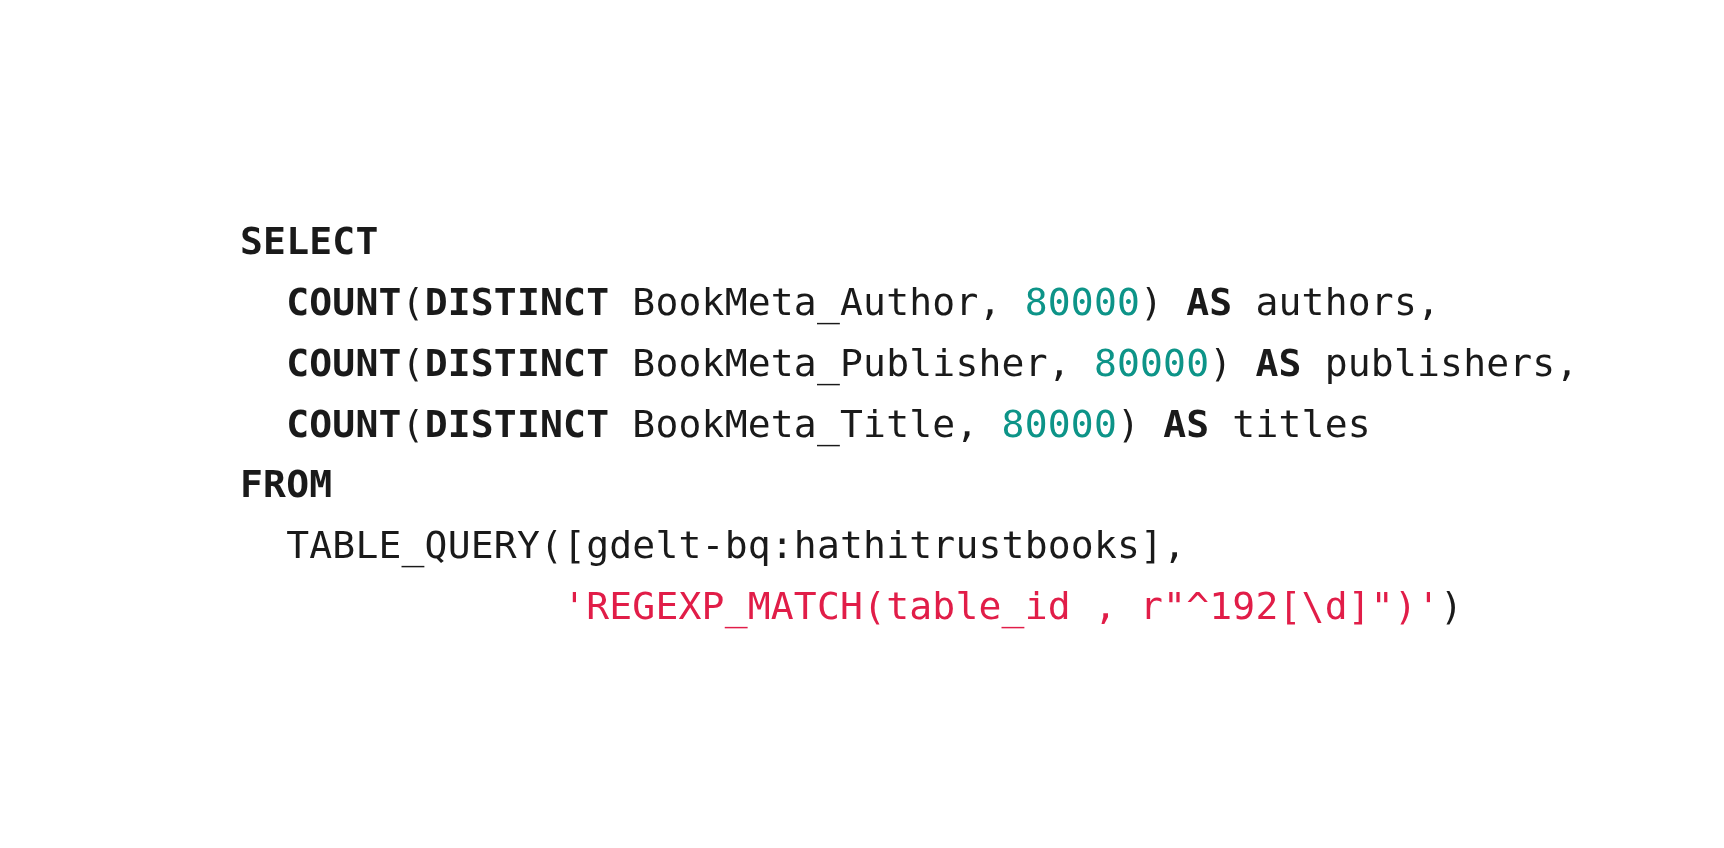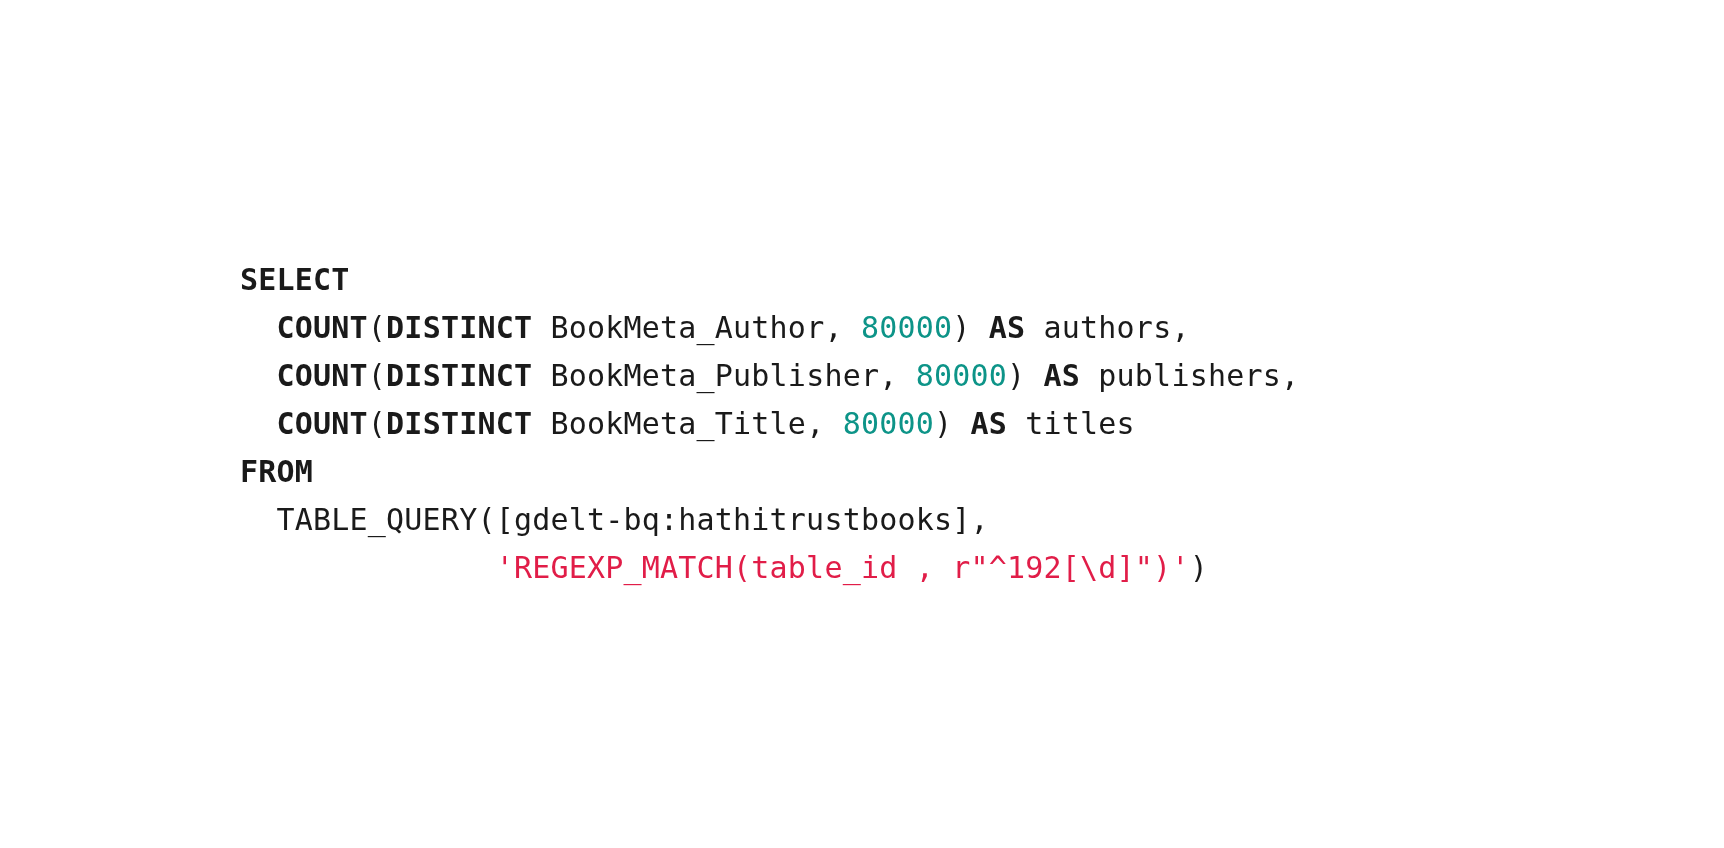--- a/index.html
+++ b/index.html
@@ -6,21 +6,21 @@
     body {
       width: 1724px;
       height: 848px;
       background: #ffffff;
       font-family: 'Menlo', 'Consolas', 'DejaVu Sans Mono', monospace;
       display: flex;
       align-items: center;
       padding-left: 240px;
     }
     .code-block {
-      font-size: 30px;
+      font-size: 38px;
       line-height: 1.6;
       color: #1a1a1a;
       white-space: pre;
       letter-spacing: 0.2px;
     }
     .kw { font-weight: 700; }
     .num { color: #0d9488; }
     .str { color: #e11d48; }
   </style>
 </head>

